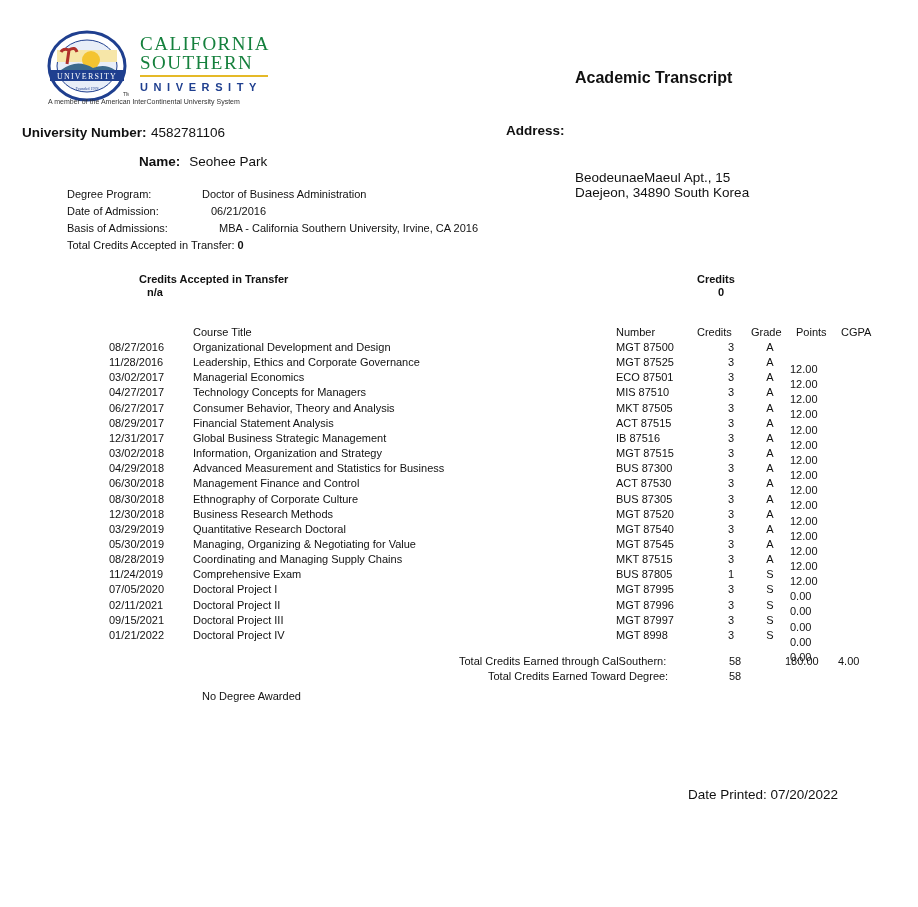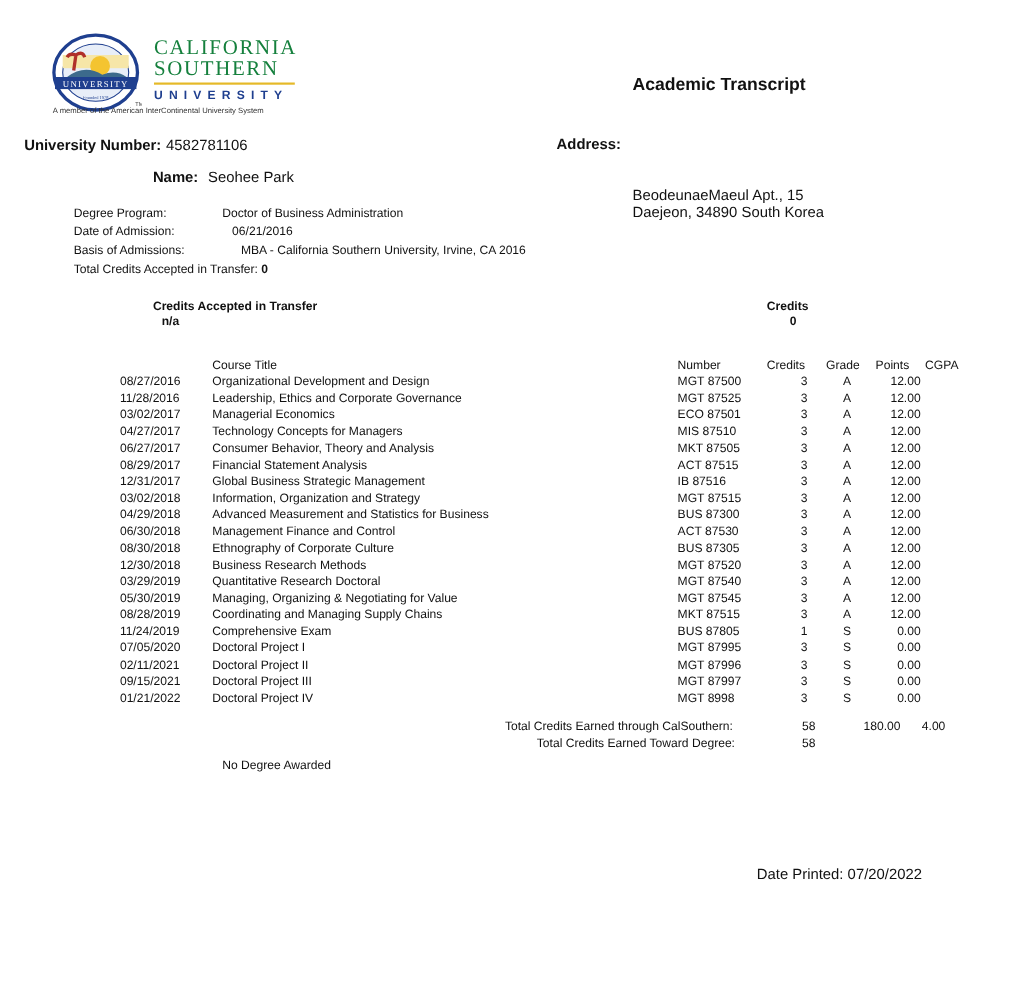--- a/index.html
+++ b/index.html
@@ -16,21 +16,21 @@
   .val { font-size:13.5px; }
   .small { font-size:11px; }
   .tr-h { font-family:"Liberation Sans", sans-serif; font-weight:bold; font-size:11px; }
   .row { position:absolute; left:0; width:918px; height:15px; font-size:11px; }
   .row span { position:absolute; white-space:nowrap; }
   .c-date { left:109px; }
   .c-title { left:193px; }
   .c-num { left:616px; }
   .c-cred { left:697px; width:37px; text-align:right; }
   .c-grade { left:764px; width:12px; text-align:center; }
-  .c-pts { left:790px; width:47px; text-align:right; }
+  .c-pts { left:790px; width:47px; text-align:left;margin-top:22px; }
 </style>
 </head>
 <body>
 
 <div class="abs logo-seal">
   <svg width="82" height="72" viewBox="0 0 82 72">
     <ellipse cx="40" cy="36" rx="38" ry="34" fill="#fff" stroke="#1f3f8f" stroke-width="3"></ellipse>
     <ellipse cx="40" cy="36" rx="30" ry="26" fill="#e8eef8" stroke="#1f3f8f" stroke-width="1"></ellipse>
     <rect x="10" y="20" width="60" height="12" fill="#f6e6a8"></rect>
     <circle cx="44" cy="30" r="9" fill="#f4c430"></circle>

